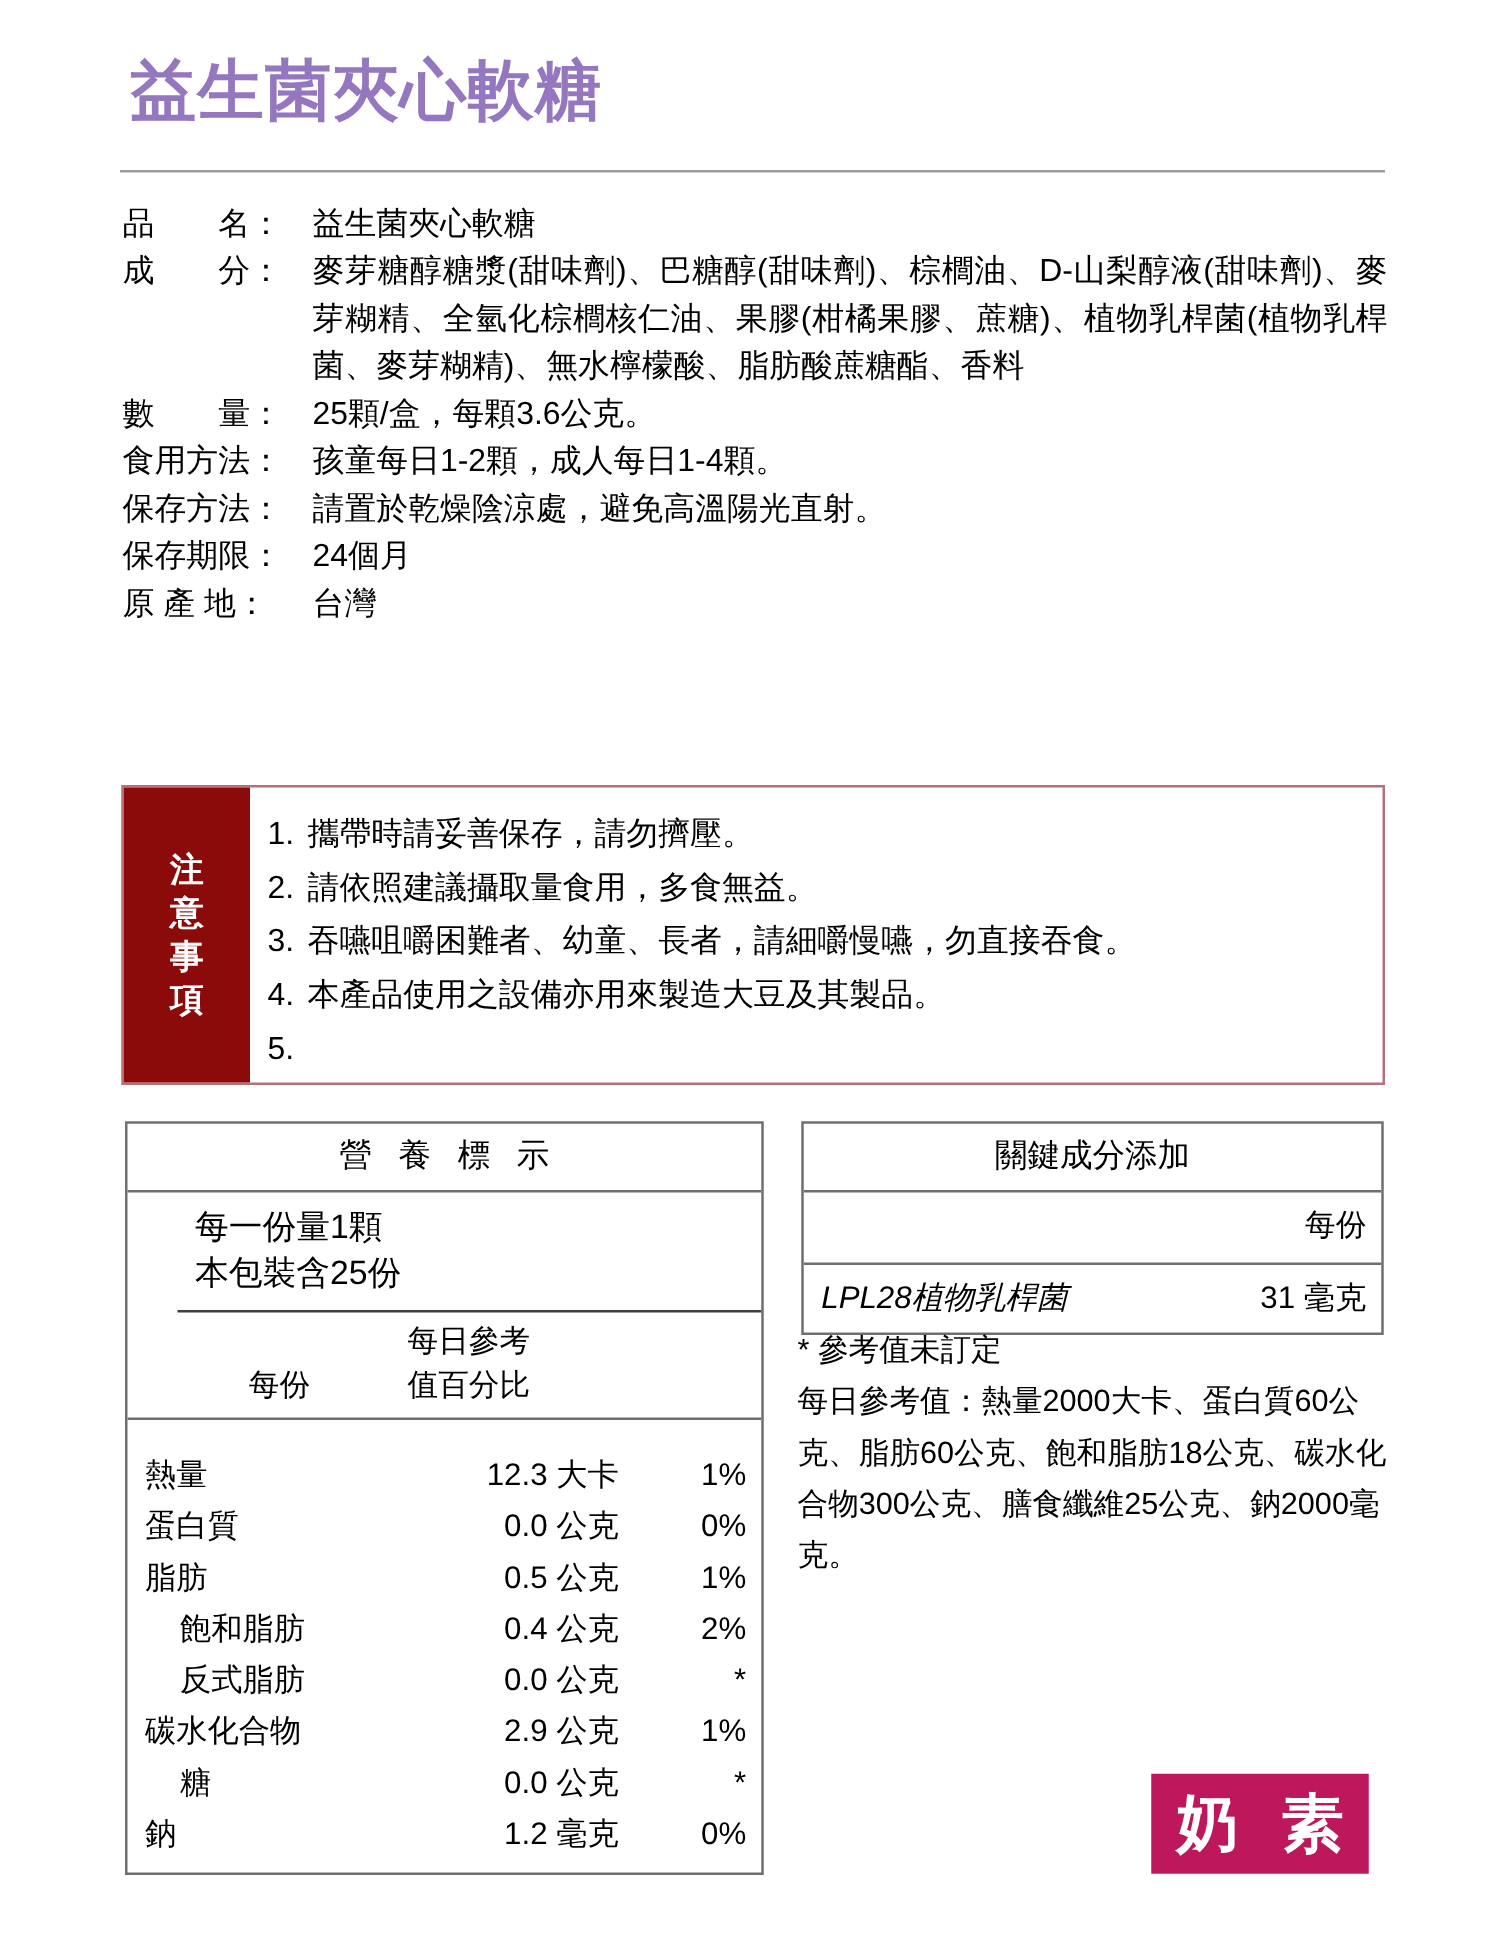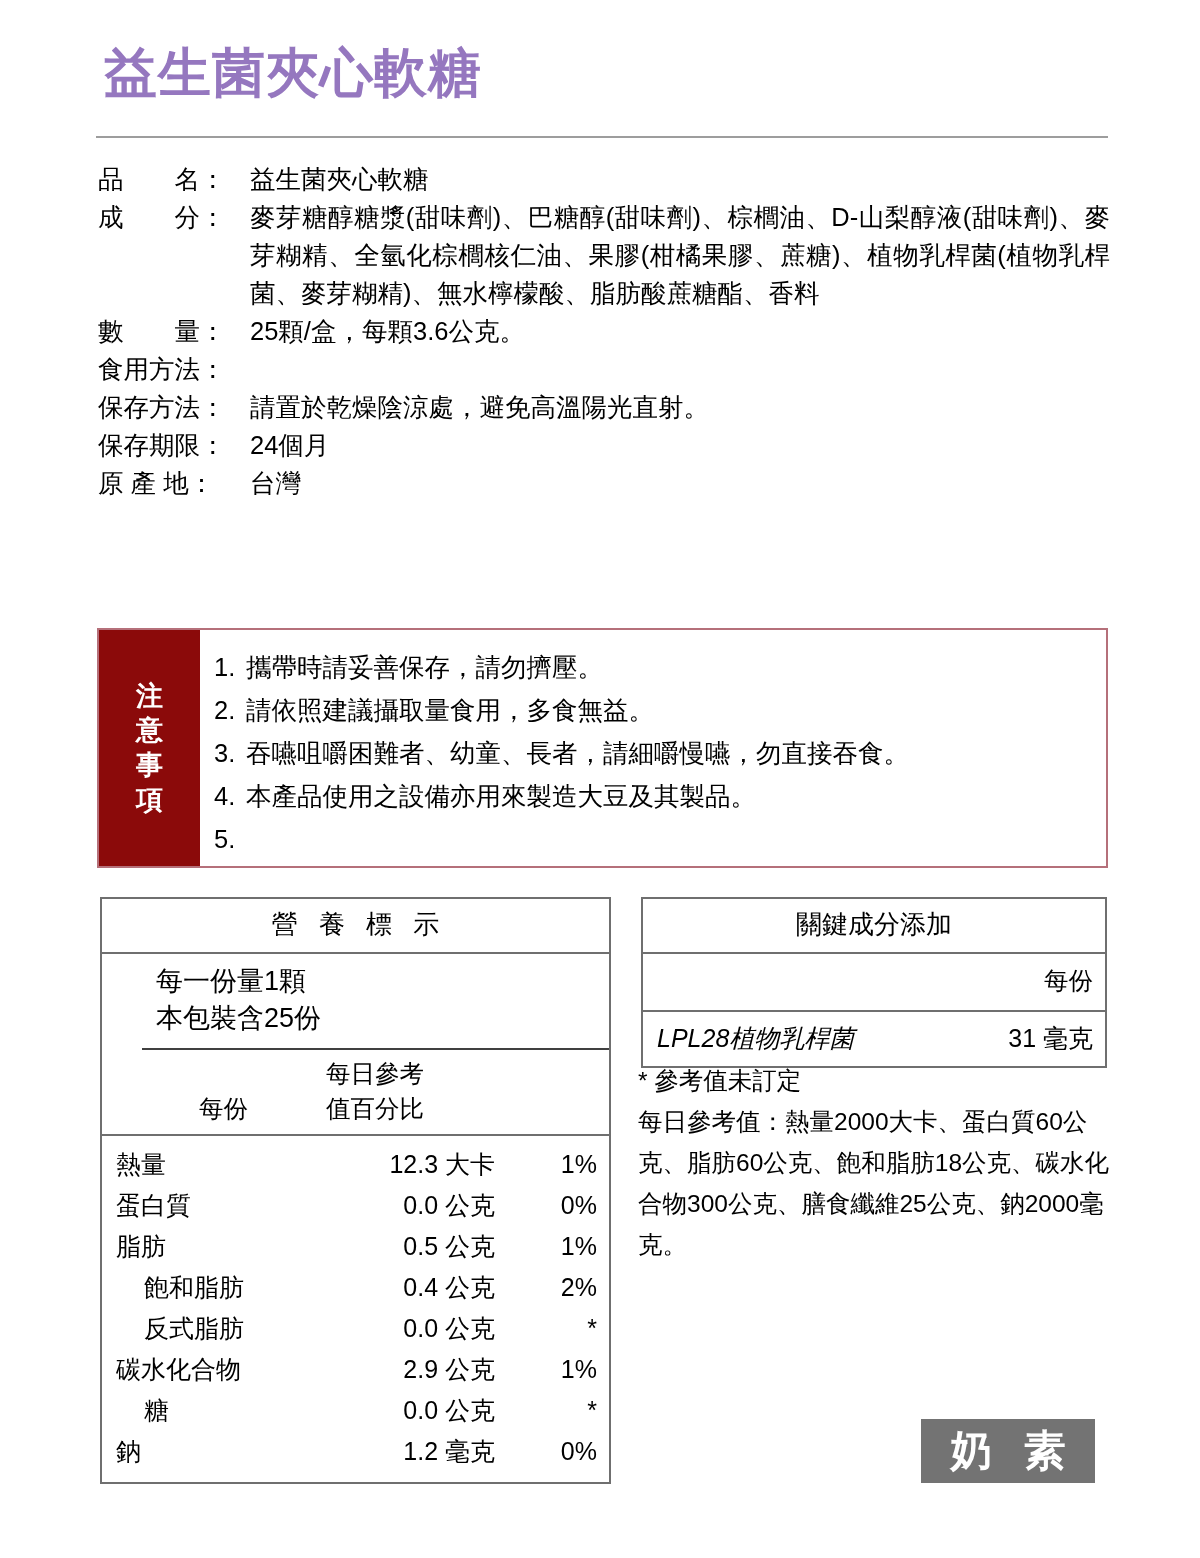--- a/index.html
+++ b/index.html
@@ -130,21 +130,21 @@
     justify-content: flex-start;
     align-items: flex-end;
   }
   .nt-ch-per {
     width: 156px; text-align: right; padding-right: 10px;
   }
   .nt-ch-dv {
     width: 166px; text-align: right;
     line-height: 35px;
   }
-  .nt-rows { padding: 8px 12px 10px 0; }
+  .nt-rows { padding: 8px 12px 10px 0; margin-top: 16px; }
   .nt-row {
     display: flex;
     align-items: baseline;
     font-size: 25px;
     line-height: 41px;
   }
   .nt-name { flex: 1 1 auto; padding-left: 14px; white-space: nowrap; }
   .nt-name.indent { padding-left: 42px; }
   .nt-val { flex: 0 0 auto; width: 156px; text-align: right; padding-right: 10px; white-space: nowrap; }
   .nt-dv { flex: 0 0 auto; width: 92px; text-align: right; white-space: nowrap; }
@@ -184,24 +184,24 @@
     width: 474px;
     font-size: 24.5px;
     line-height: 41px;
   }
   .refnote-line1 { white-space: nowrap; }
   .refnote-body { text-align: left; }
 
   .veg-badge {
     position: absolute;
     left: 921px; top: 1419px;
-    width: 174px; height: 64px;
-    background: #737373;
+    width: 174px; height: 80px;
+    background: #be185d;
     color: #ffffff;
-    font-size: 42px;
+    font-size: 50px;
     font-weight: 700;
     display: flex;
     align-items: center;
     justify-content: center;
     letter-spacing: 10px;
     text-indent: 10px;
   }
 </style>
 </head>
 <body>
@@ -223,20 +223,21 @@
       <div class="spec-value">麥芽糖醇糖漿(甜味劑)、巴糖醇(甜味劑)、棕櫚油、D-山梨醇液(甜味劑)、麥芽糊精、全氫化棕櫚核仁油、果膠(柑橘果膠、蔗糖)、植物乳桿菌(植物乳桿菌、麥芽糊精)、無水檸檬酸、脂肪酸蔗糖酯、香料</div>
     </div>
 
     <div class="spec-row">
       <div class="spec-label"><span>數　　量</span>：</div>
       <div class="spec-value multi">25顆/盒，每顆3.6公克。</div>
     </div>
 
     <div class="spec-row">
       <div class="spec-label"><span>食用方法</span>：</div>
+      <div class="spec-value multi">孩童每日1-2顆，成人每日1-4顆。</div>
     </div>
 
     <div class="spec-row">
       <div class="spec-label"><span>保存方法</span>：</div>
       <div class="spec-value multi">請置於乾燥陰涼處，避免高溫陽光直射。</div>
     </div>
 
     <div class="spec-row">
       <div class="spec-label"><span>保存期限</span>：</div>
       <div class="spec-value multi">24個月</div>

